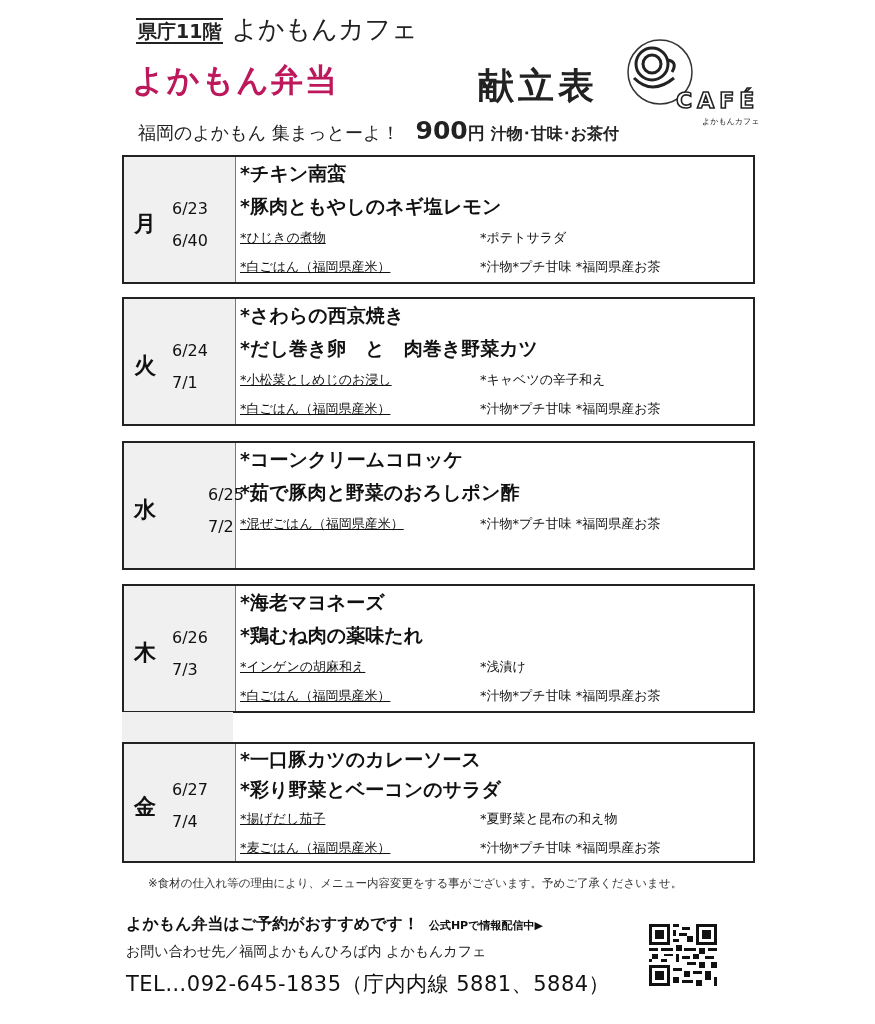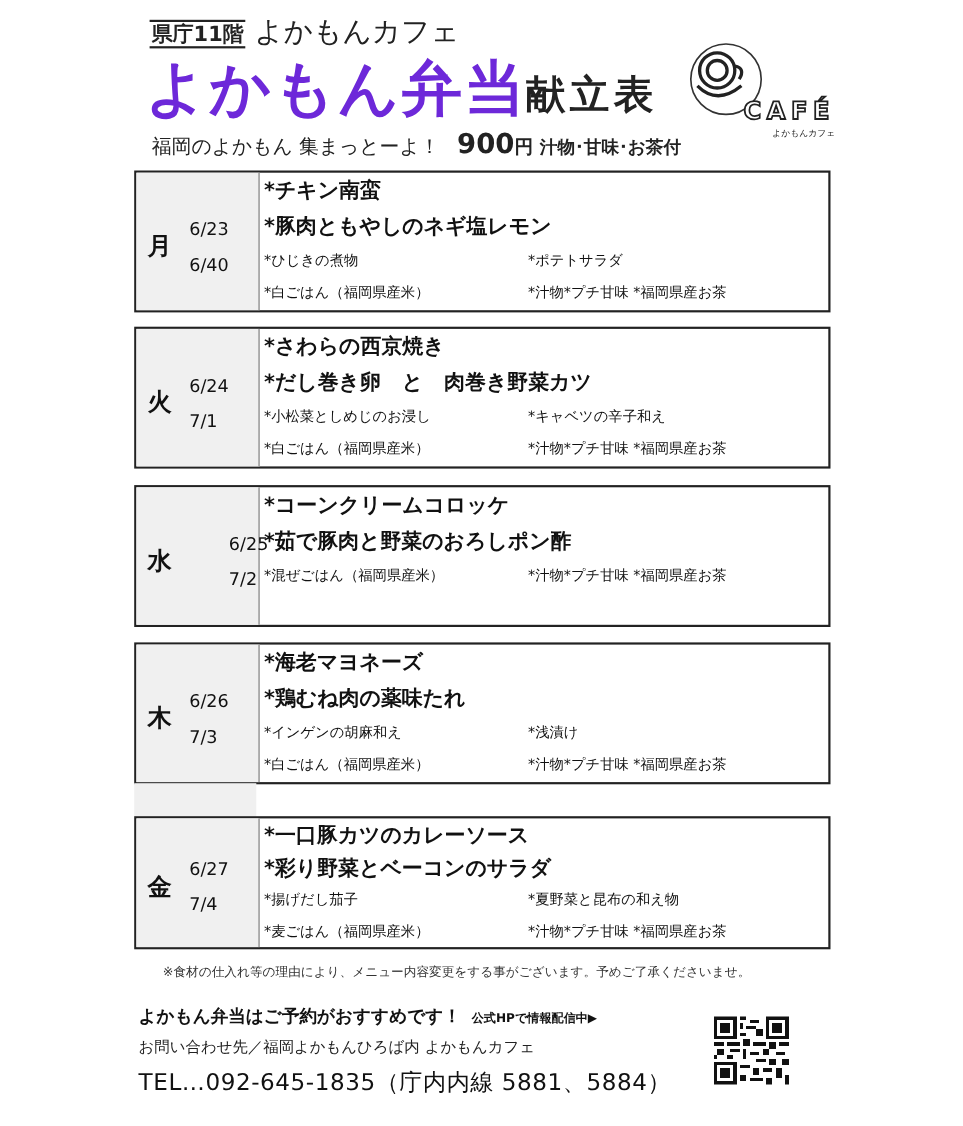--- a/index.html
+++ b/index.html
@@ -3,38 +3,38 @@
 <meta charset="utf-8">
 <style>
   html, body { margin:0; padding:0; background:#ffffff; }
   body { width:875px; height:1024px; position:relative; overflow:hidden;
          font-family:"DejaVu Sans", "Liberation Sans", sans-serif; color:#111; }
   .abs { position:absolute; }
   .header-top { left:136px; top:14px; display:flex; align-items:flex-end; }
   .floor-badge { font-size:19px; font-weight:bold; border-top:2px solid #222; border-bottom:2px solid #222;
                  padding:0 2px; line-height:22px; margin-right:8px; color:#222; }
   .cafe-name-top { font-size:26px; line-height:30px; color:#222; }
-  .main-title { left:132px; top:52px; font-size:55px; font-weight:bold; letter-spacing:2px; line-height:56px; color:#6d28d9;
+  .main-title { left:132px; top:52px; font-size:32px; font-weight:bold; letter-spacing:2px; line-height:56px; color:#be185d;
                 font-family:"DejaVu Serif", serif; }
   .menu-label { left:478px; top:62px; font-size:36px; font-weight:bold; letter-spacing:4px; font-family:"DejaVu Serif", serif; color:#222; }
   .tagline { left:138px; top:116px; display:flex; align-items:baseline; color:#222; }
   .tagline .t1 { font-size:18px; }
   .tagline .price { font-size:25px; font-weight:bold; margin-left:16px; }
   .tagline .yen { font-size:17px; font-weight:bold; }
   .tagline .inc { font-size:16px; font-weight:bold; margin-left:6px; }
   .logo { left:622px; top:38px; width:140px; height:90px; }
 
   .week { position:absolute; left:122px; width:633px; border:2px solid #222; box-sizing:border-box; display:flex; background:#fff; }
   .day-col { width:111px; background:#f0f0f0; border-right:1px solid #777; position:relative; flex:none; }
   .day-char { position:absolute; left:10px; font-size:22px; font-weight:bold; }
   .dates { position:absolute; left:48px; font-size:16px; line-height:32px; }
   .menu-col { flex:1; padding-left:4px; }
   .main-dish { font-size:19px; font-weight:bold; line-height:33px; height:33px; white-space:nowrap; }
   .side-row { display:flex; font-size:13px; line-height:29px; height:29px; }
-  .side-a { width:240px; white-space:nowrap; }
+  .side-a { width:240px; white-space:nowrap;text-decoration:underline; }
   .side-b { white-space:nowrap; }
   .gap-strip { position:absolute; left:122px; top:712px; width:111px; height:30px; background:#f0f0f0; }
 
   .notice { left:148px; top:876px; font-size:11.5px; color:#333; }
   .reserve { left:126px; top:914px; display:flex; align-items:baseline; }
   .reserve .r1 { font-size:16px; font-weight:bold; }
   .reserve .r2 { font-size:11px; font-weight:bold; margin-left:10px; }
   .contact { left:126px; top:943px; font-size:14px; color:#222; }
   .tel { left:126px; top:970px; font-size:21px; color:#111; letter-spacing:0.5px; }
   .qr { left:646px; top:924px; width:74px; height:62px; }

